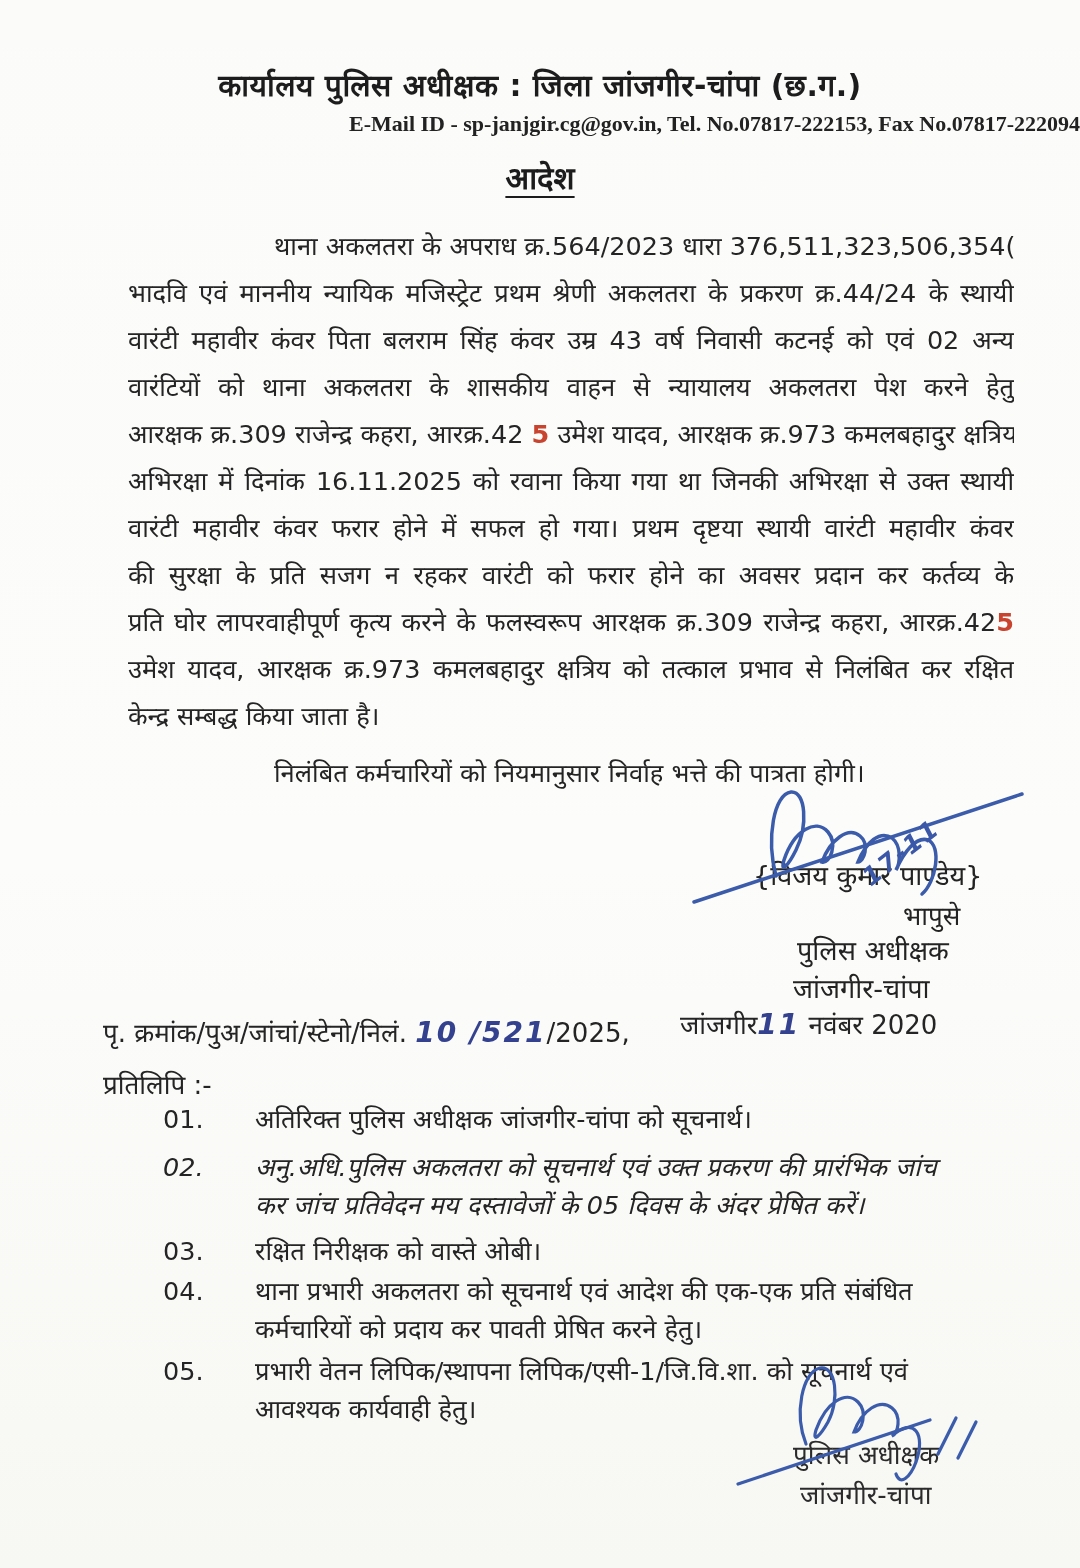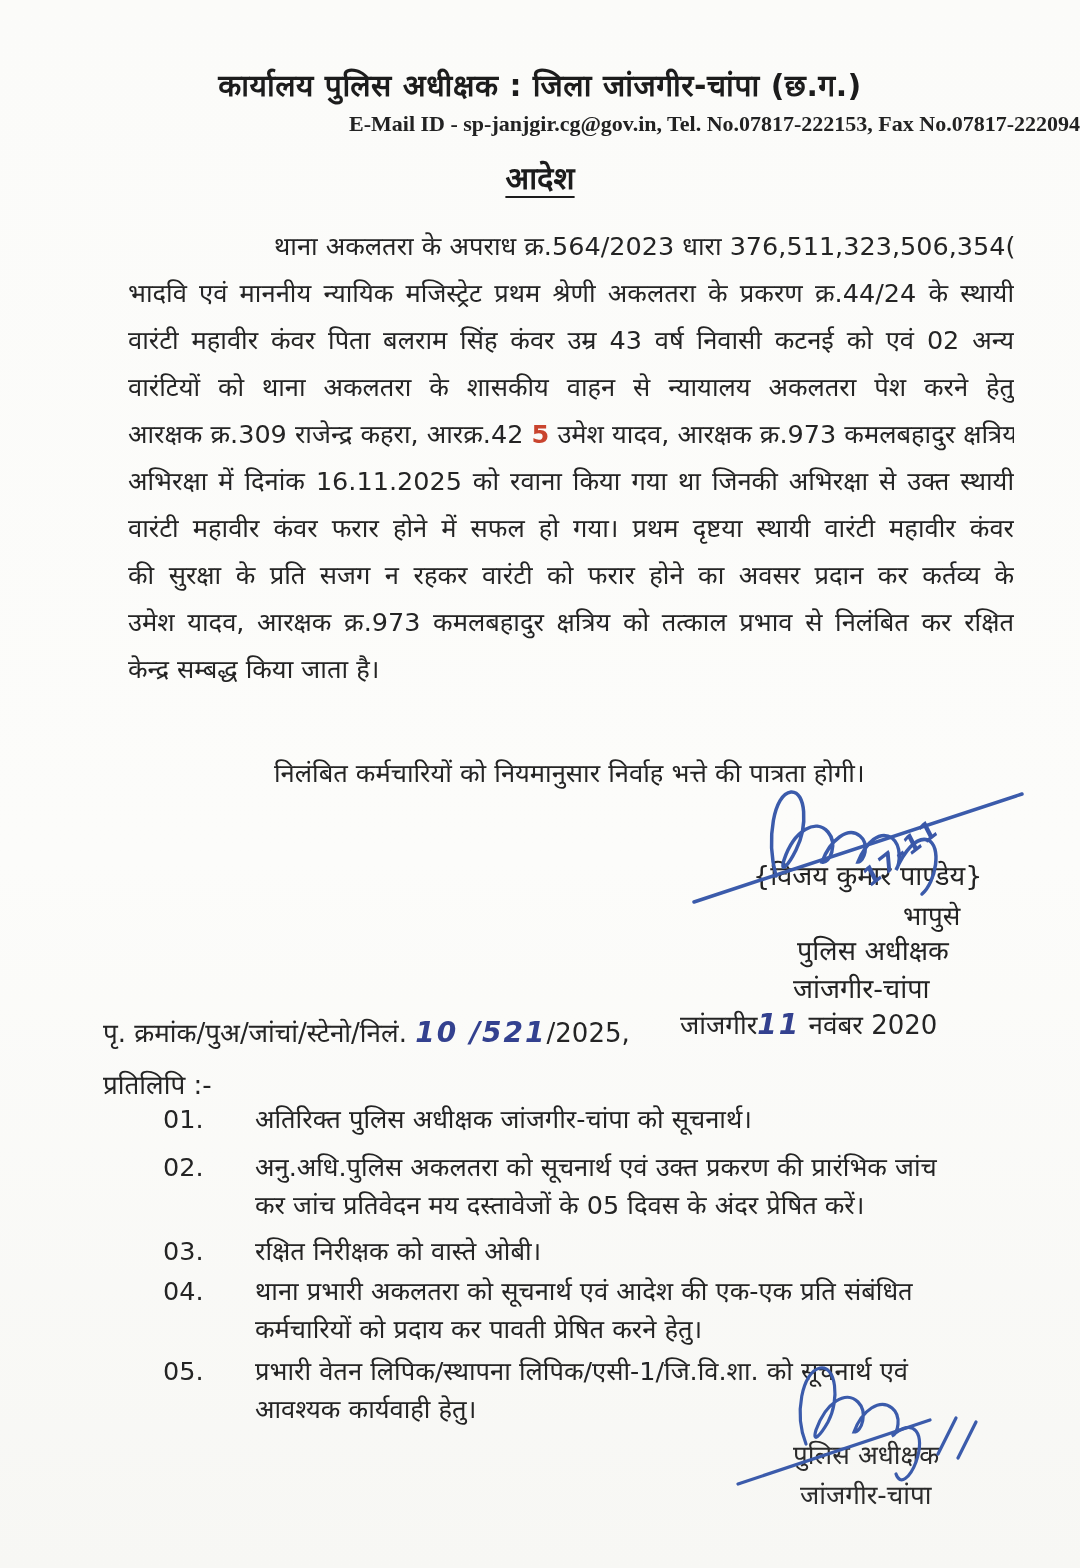--- a/index.html
+++ b/index.html
@@ -64,21 +64,21 @@
   .hand-ink { color: #33418f; font-size: 28px; font-weight: 600; font-style: italic; letter-spacing: 2px; margin-top: 7px; }
   .ref-place-group { margin-left: 42px; position: relative; top: -8px; display: inline-block; }
   .pratilipi { position: absolute; left: 103px; top: 1066px; font-size: 26px; color: #242424; }
 
   
   .copies { position: absolute; left: 163px; top: 1100px; width: 855px; }
   .copy-row { display: flex; align-items: flex-start; }
   .copy-num { width: 92px; flex: 0 0 92px; font-size: 25.5px; line-height: 38px; color: #242424; }
   .copy-text { flex: 1; font-size: 25.5px; line-height: 38px; color: #242424; }
   .r1 { margin-bottom: 10px; }
-  .r2 { margin-bottom: 8px; }
+  .r2 { margin-bottom: 8px; font-style: italic; }
   .r3 { margin-bottom: 2px; }
   .r4 { margin-bottom: 4px; }
 
   
   .sig2 { left: 728px; top: 1356px; }
   .sign2-desig { position: absolute; left: 793px; top: 1436px; font-size: 26px; color: #2b2b2b; white-space: nowrap; }
   .sign2-dist  { position: absolute; left: 800px; top: 1476px; font-size: 26px; color: #2b2b2b; white-space: nowrap; }
 </style>
 </head>
 <body>
@@ -91,20 +91,21 @@
 
   <div class="para1">
     <div class="pline first">थाना अकलतरा के अपराध क्र.564/2023 धारा 376,511,323,506,354(क), (ख)</div>
     <div class="pline">भादवि एवं माननीय न्यायिक मजिस्ट्रेट प्रथम श्रेणी अकलतरा के प्रकरण क्र.44/24 के स्थायी</div>
     <div class="pline">वारंटी महावीर कंवर पिता बलराम सिंह कंवर उम्र 43 वर्ष निवासी कटनई को एवं 02 अन्य</div>
     <div class="pline">वारंटियों को थाना अकलतरा के शासकीय वाहन से न्यायालय अकलतरा पेश करने हेतु</div>
     <div class="pline"><span>आरक्षक क्र.309 राजेन्द्र कहरा, आरक्र.42</span> <span class="ink-red">5</span> <span>उमेश यादव, आरक्षक क्र.973 कमलबहादुर क्षत्रिय की</span></div>
     <div class="pline">अभिरक्षा में दिनांक 16.11.2025 को रवाना किया गया था जिनकी अभिरक्षा से उक्त स्थायी</div>
     <div class="pline">वारंटी महावीर कंवर फरार होने में सफल हो गया। प्रथम दृष्टया स्थायी वारंटी महावीर कंवर</div>
     <div class="pline">की सुरक्षा के प्रति सजग न रहकर वारंटी को फरार होने का अवसर प्रदान कर कर्तव्य के</div>
+    <div class="pline"><span>प्रति घोर लापरवाहीपूर्ण कृत्य करने के फलस्वरूप आरक्षक क्र.309 राजेन्द्र कहरा, आरक्र.42</span><span class="ink-red">5</span></div>
     <div class="pline">उमेश यादव, आरक्षक क्र.973 कमलबहादुर क्षत्रिय को तत्काल प्रभाव से निलंबित कर रक्षित</div>
     <div class="pline last">केन्द्र सम्बद्ध किया जाता है।</div>
   </div>
 
   <div class="para2">निलंबित कर्मचारियों को नियमानुसार निर्वाह भत्ते की पात्रता होगी।</div>
 
   <svg class="sig-svg sig1" width="340" height="130" viewBox="0 0 340 130">
     <g fill="none" stroke="#3b5bab" stroke-width="3.5" stroke-linecap="round">
       <path d="M 88 98 C 78 60, 86 16, 103 14 C 118 13, 120 48, 108 72 C 100 88, 92 96, 96 82 C 106 52, 128 40, 140 54 C 150 66, 142 86, 134 84 C 142 62, 160 48, 172 58 C 182 66, 176 84, 170 84 C 178 64, 192 52, 204 60 C 214 68, 212 86, 208 92 C 216 74, 228 58, 240 62 C 254 68, 248 104, 234 116"></path>
       <path d="M 6 124 L 334 16"></path>

